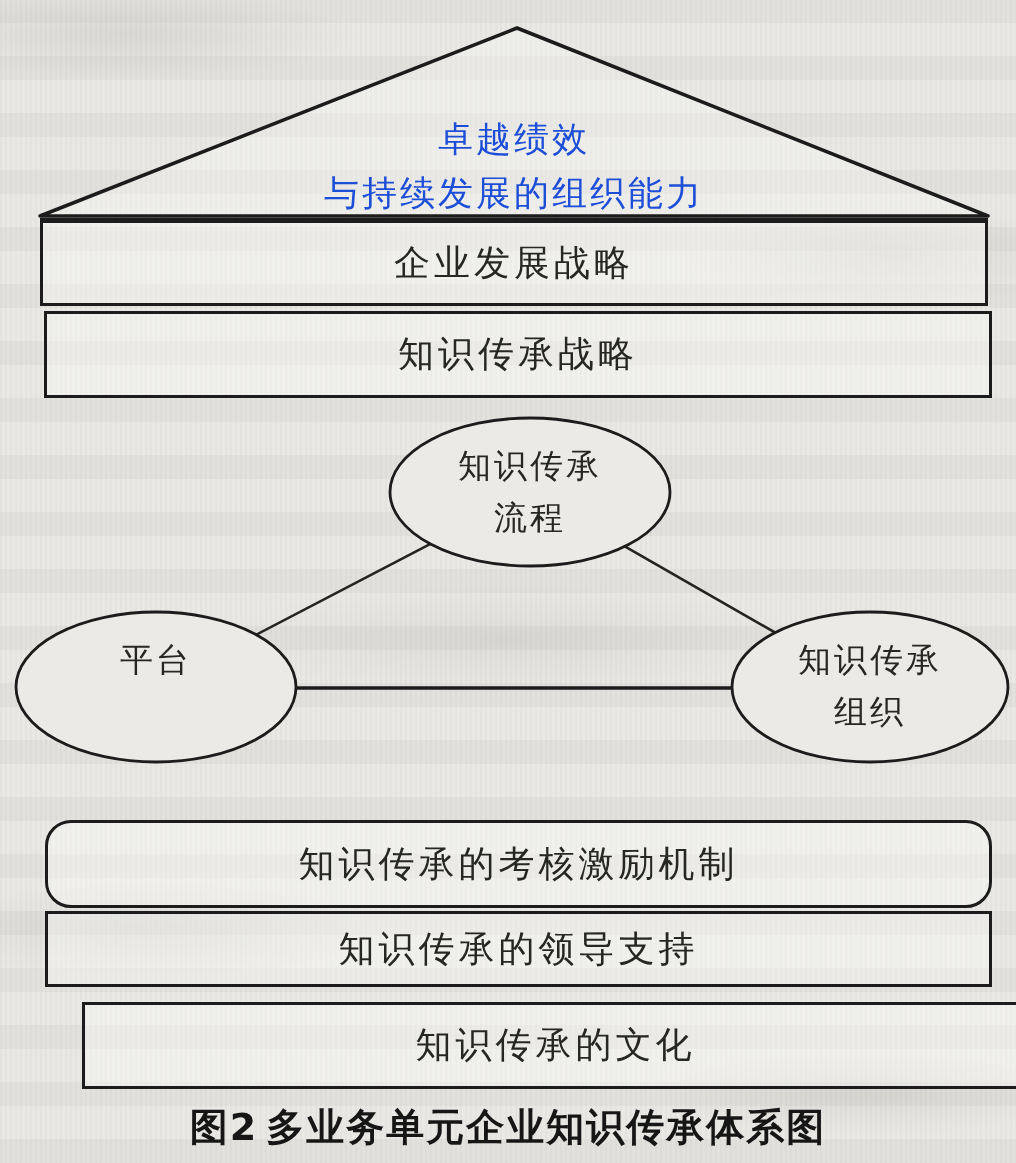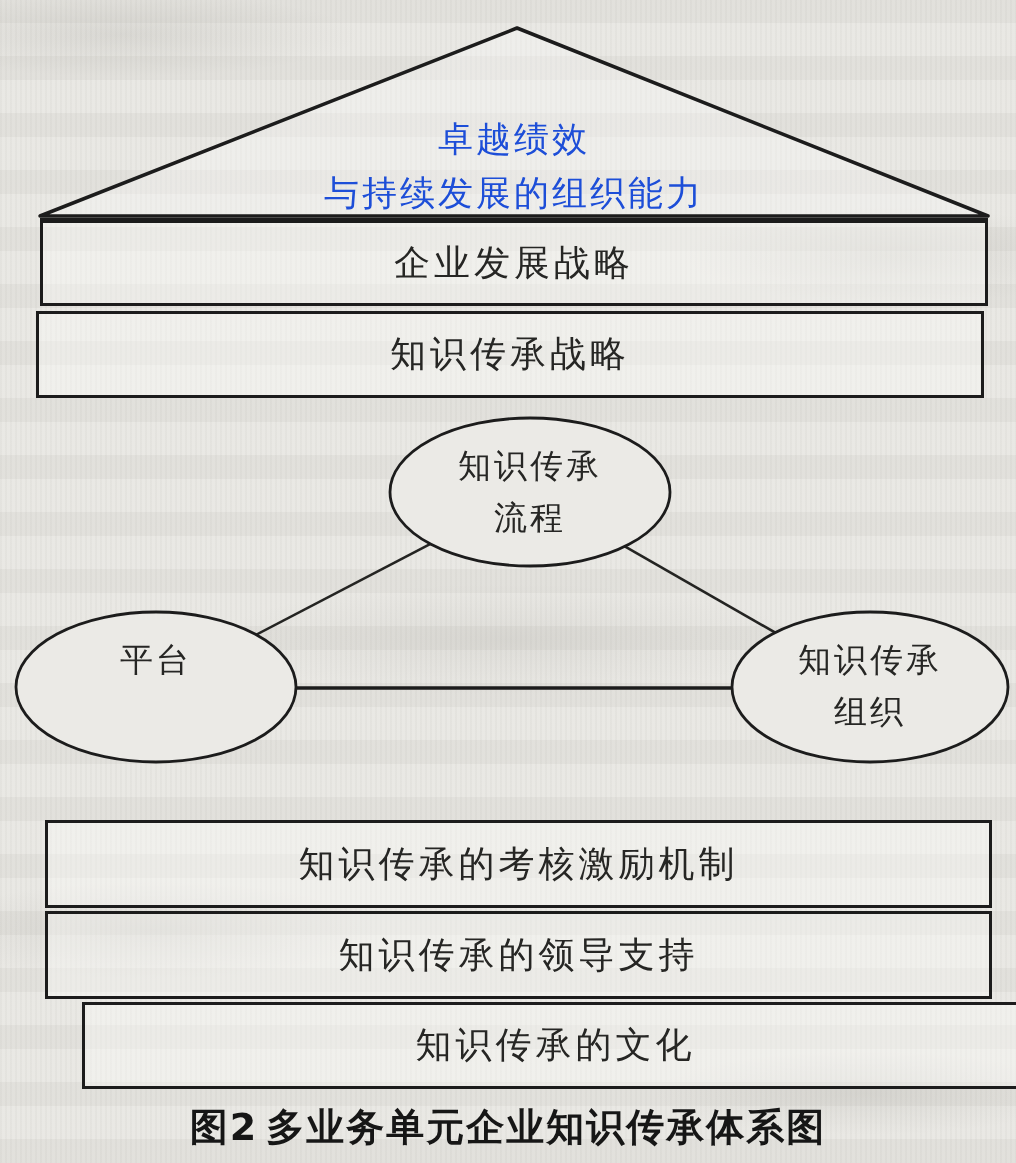--- a/index.html
+++ b/index.html
@@ -96,40 +96,40 @@
   </svg>
 
   <div class="apex-text" style="top:112px;">
     <div>卓越绩效</div>
     <div>与持续发展的组织能力</div>
   </div>
 
   <div class="layer-rect thick-top" style="left:40px;top:218px;width:948px;height:88px;">
     <span class="shape-text">企业发展战略</span>
   </div>
-  <div class="layer-rect" style="left:36px;top:311px;width:948px;height:87px;">
+  <div class="layer-rect" style="left:44px;top:311px;width:948px;height:87px;">
     <span class="shape-text">知识传承战略</span>
   </div>
 
   <div class="ellipse-label" style="left:390px;top:440px;width:280px;">
     <div>知识传承</div>
     <div>流程</div>
   </div>
   <div class="ellipse-label" style="left:16px;top:634px;width:280px;">
     <div>平台</div>
   </div>
   <div class="ellipse-label" style="left:732px;top:634px;width:276px;">
     <div>知识传承</div>
     <div>组织</div>
   </div>
 
-  <div class="layer-rect" style="left:45px;top:820px;width:947px;height:88px;">
+  <div class="layer-rect" style="left:45px;top:820px;width:947px;height:88px;border-radius:26px;">
     <span class="shape-text">知识传承的考核激励机制</span>
   </div>
-  <div class="layer-rect" style="left:45px;top:911px;width:947px;height:88px;">
+  <div class="layer-rect" style="left:45px;top:911px;width:947px;height:76px;">
     <span class="shape-text">知识传承的领导支持</span>
   </div>
   <div class="layer-rect" style="left:54px;top:1002px;width:947px;height:87px;margin-left:28px;">
     <span class="shape-text">知识传承的文化</span>
   </div>
 
   <div class="caption">
     <span class="fig-label">图2</span><span>多业务单元企业知识传承体系图</span>
   </div>
 

